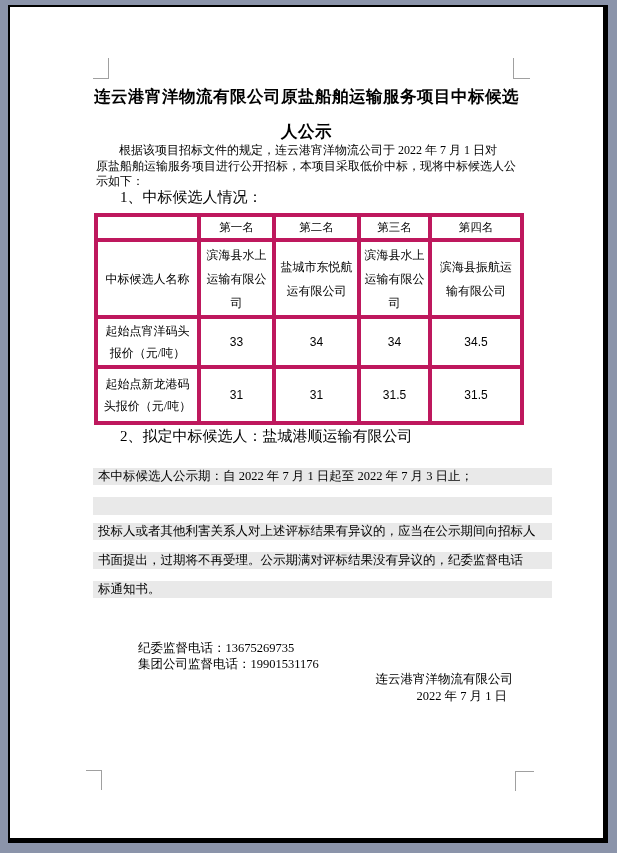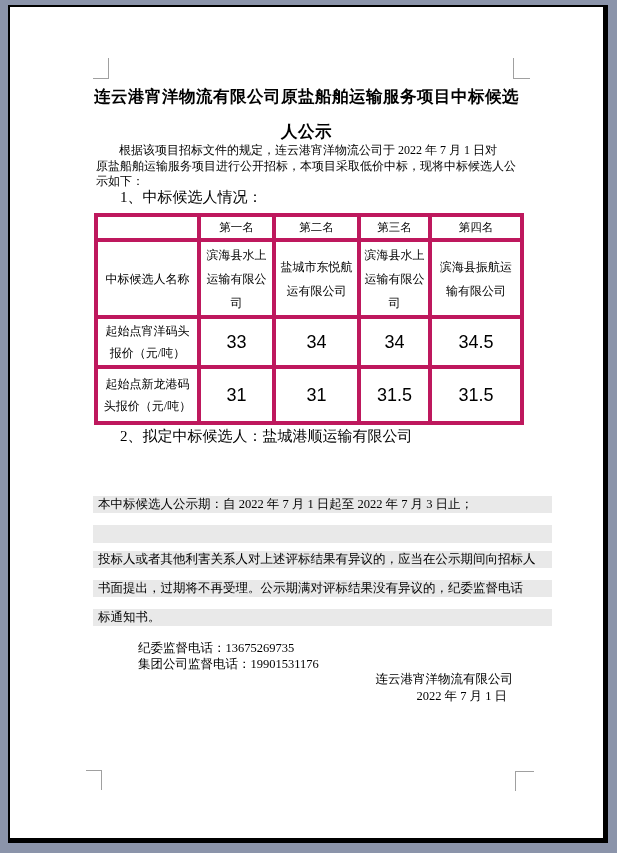--- a/index.html
+++ b/index.html
@@ -53,28 +53,28 @@
     border:4px solid #be185d;
     text-align:center;vertical-align:middle;
     padding:0 3px;
     word-break:break-all;
   }
   tr.hdr td{height:21px;font-size:11.5px;}
   tr.names td{height:73px;line-height:24px;}
   tr.price1 td{height:46px;}
   tr.price2 td{height:52px;}
   td.lbl{line-height:22px;font-size:12px;}
-  td.num{font-family:"Liberation Sans","DejaVu Sans",sans-serif;font-size:18px;}
+  td.num{font-family:"Liberation Sans","DejaVu Sans",sans-serif;font-size:12px;}
 
   .hl{
     position:absolute;left:83px;width:459px;height:17px;
     background:#e9e9e9;
     display:flex;align-items:center;
     font-size:12.5px;white-space:nowrap;
-    padding-left:5px;box-sizing:border-box;margin-top:28px;
+    padding-left:5px;box-sizing:border-box;
   }
   .hl.period{top:461px;}
   .hl.blank{top:490px;height:18px;}
   .hl.obj1{top:516px;}
   .hl.obj2{top:545px;}
   .hl.obj3{top:574px;}
 
   .contacts{
     position:absolute;left:87px;top:634px;
     font-size:12.5px;line-height:15.5px;white-space:nowrap;margin-left:41px;

